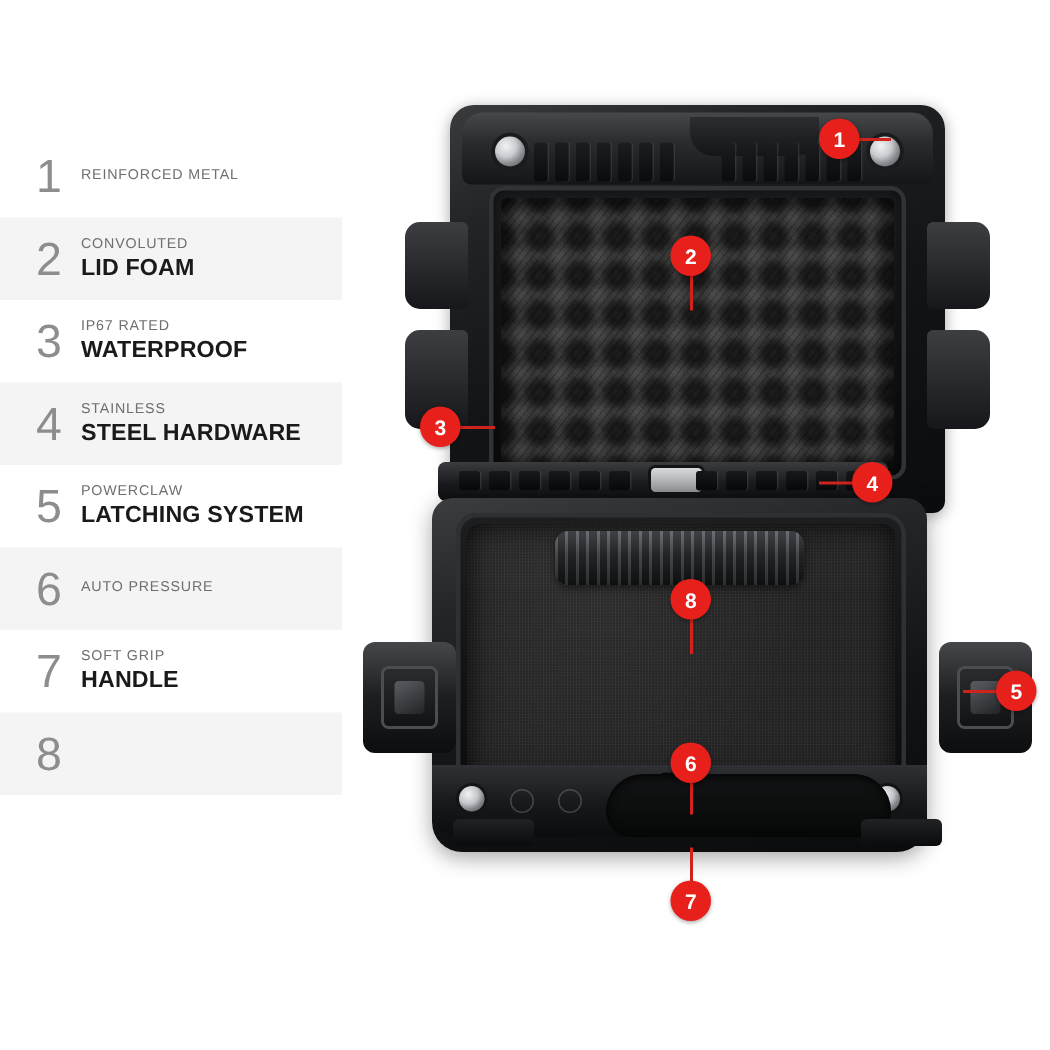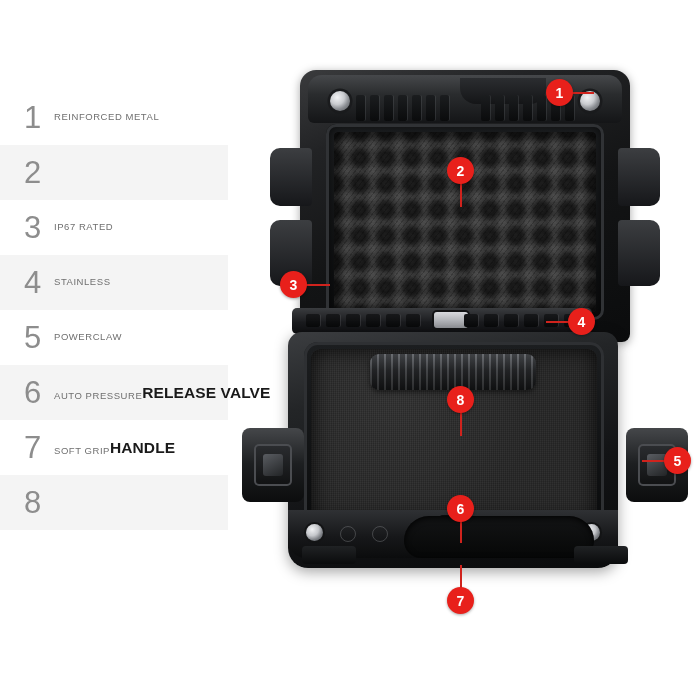--- a/index.html
+++ b/index.html
@@ -25,21 +25,21 @@
   .legend-num{
     font-size:31px;
     font-weight:300;
     color:#8d8d8d;
     line-height:1;
     width:26px;
     flex:0 0 26px;
     text-align:left;
     letter-spacing:0;
   }
-  .legend-text{display:flex;justify-content:center;margin-left:4px;align-items:flex-end;}
+  .legend-text{display:flex;flex-direction:column;justify-content:center;margin-left:4px;}
   .legend-sub{
     font-size:9.5px;
     letter-spacing:.55px;
     color:#6f6f6f;
     text-transform:uppercase;
     line-height:1.15;
     white-space:nowrap;
   }
   .legend-title{
     font-size:15.5px;
@@ -257,48 +257,54 @@
 
     <div class="legend-row">
       <div class="legend-num">1</div>
       <div class="legend-text">
         <div class="legend-sub">REINFORCED METAL</div>
       </div>
     </div>
 
     <div class="legend-row shaded">
       <div class="legend-num">2</div>
+      <div class="legend-text">
+        <div class="legend-sub">CONVOLUTED</div>
+        <div class="legend-title">LID FOAM</div>
+      </div>
     </div>
 
     <div class="legend-row">
       <div class="legend-num">3</div>
       <div class="legend-text">
         <div class="legend-sub">IP67 RATED</div>
+        <div class="legend-title">WATERPROOF</div>
       </div>
     </div>
 
     <div class="legend-row shaded">
       <div class="legend-num">4</div>
       <div class="legend-text">
         <div class="legend-sub">STAINLESS</div>
+        <div class="legend-title">STEEL HARDWARE</div>
       </div>
     </div>
 
     <div class="legend-row">
       <div class="legend-num">5</div>
       <div class="legend-text">
         <div class="legend-sub">POWERCLAW</div>
+        <div class="legend-title">LATCHING SYSTEM</div>
       </div>
     </div>
 
     <div class="legend-row shaded">
       <div class="legend-num">6</div>
       <div class="legend-text">
         <div class="legend-sub">AUTO PRESSURE</div>
-        <div class="legend-title">RELEASE VALVE</div>
       </div>
     </div>
 
     <div class="legend-row">
       <div class="legend-num">7</div>
       <div class="legend-text">
         <div class="legend-sub">SOFT GRIP</div>
         <div class="legend-title">HANDLE</div>
       </div>
     </div>

